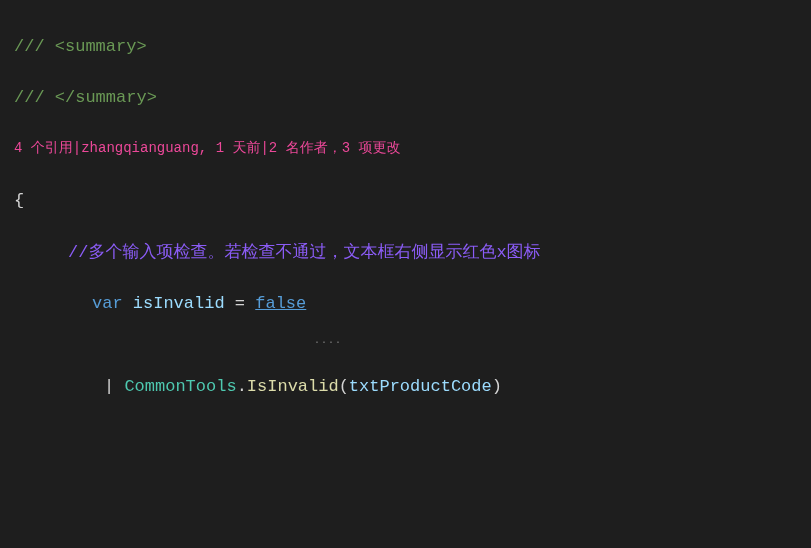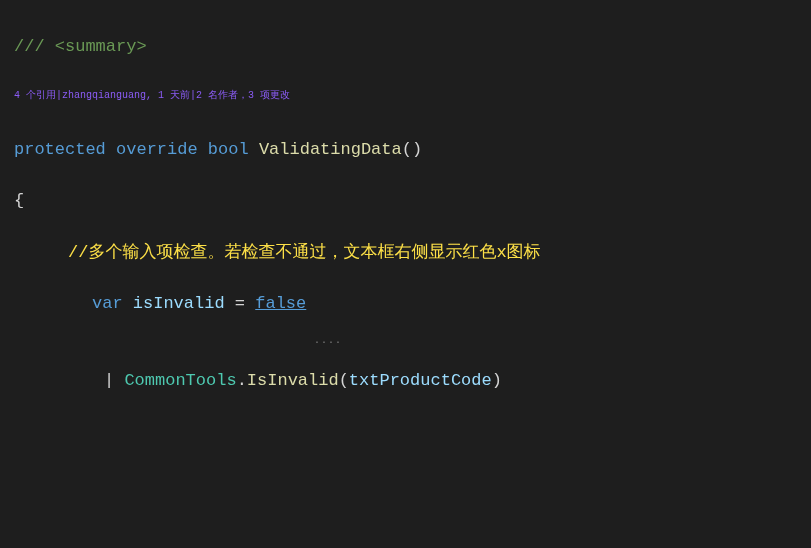--- a/index.html
+++ b/index.html
@@ -17,48 +17,48 @@
   .editor {
     padding: 8px 14px;
     white-space: pre;
   }
   .line {
     min-height: 26px;
   }
   .comment-slash { color: #6a9955; }
   .xml-tag { color: #6a9955; }
   .codelens {
-    color: #8b5cf6;
-    font-size: 10px;
+    color: #ec4899;
+    font-size: 14px;
     line-height: 22px;
   }
   .keyword { color: #569cd6; }
   .type { color: #4ec9b0; }
   .method { color: #dcdcaa; }
   .paren { color: #d4d4d4; }
   .brace { color: #d4d4d4; }
-  .comment { color: #fde047; text-align: right; }
+  .comment { color: #8b5cf6; text-align: right; }
   .varkw { color: #569cd6; margin-left: 24px; }
   .ident { color: #9cdcfe; }
   .op { color: #d4d4d4; }
   .bool { color: #569cd6; text-decoration: underline; }
   .dots { color: #808080; letter-spacing: 1px; font-size:10px; display:inline-block; vertical-align: top; margin-top:-4px;}
   .pipe { color: #d4d4d4; }
   .param { color: #9cdcfe; }
   .punct { color: #d4d4d4; }
   .indent2 { padding-left: 54px; }
-  .indent3 { padding-left: 90px; }
+  .indent3 { padding-left: 90px; margin-top: 6px; }
 </style>
 </head>
 <body>
 
 <div class="editor">
 <div class="line"><span class="comment-slash">/// </span><span class="xml-tag">&lt;summary&gt;</span></div>
+<div class="line"><span class="comment-slash">/// </span><span class="xml-tag">&lt;/summary&gt;</span></div>
 <div class="line codelens"><span>4 个引用|zhangqianguang, 1 天前|2 名作者，3 项更改</span></div>
-<div class="line"><span class="keyword">protected</span><span> </span><span class="keyword">override</span><span> </span><span class="keyword">bool</span><span> </span><span class="method">ValidatingData</span><span class="paren">()</span></div>
 <div class="line"><span class="brace">{</span></div>
 <div class="line indent2"><span class="comment">//多个输入项检查。若检查不通过，文本框右侧显示红色x图标</span></div>
 <div class="line indent2"><span class="varkw">var</span><span> </span><span class="ident">isInvalid</span><span> </span><span class="op">=</span><span> </span><span class="bool">false</span></div>
 <div class="line indent3" style="height:6px; min-height:6px; margin-top:-6px;"><span style="padding-left:210px;" class="dots">....</span></div>
 <div class="line indent3"><span class="pipe">| </span><span class="type">CommonTools</span><span class="punct">.</span><span class="method">IsInvalid</span><span class="paren">(</span><span class="param">txtProductCode</span><span class="paren">)</span></div>
 
 
 
 
 

